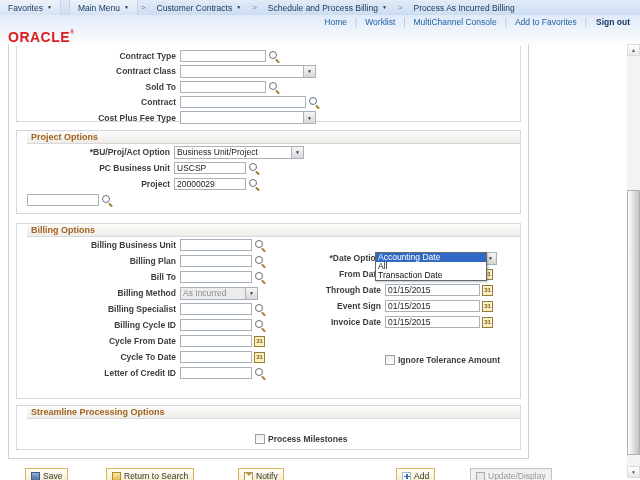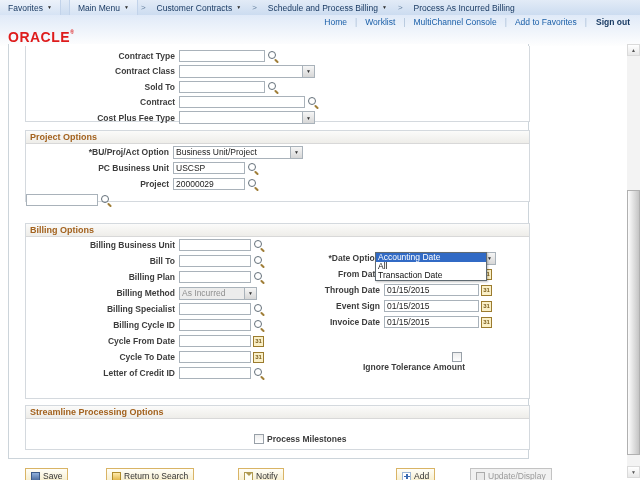--- a/index.html
+++ b/index.html
@@ -28,24 +28,24 @@
   .navlink { color:#1a5fa8; padding:0 8px; white-space:nowrap; }
   .navsep { color:#a8bdd6; }
   .signout { color:#13355e; font-weight:bold; padding-left:9px; white-space:nowrap; }
   .logo { position:absolute; left:8px; top:29px; font-size:14px; font-weight:bold;
           color:#de1c1c; letter-spacing:0.5px; }
   .logo-reg { font-size:5px; vertical-align:top; }
   
   .frame { position:absolute; left:8px; top:44px; width:521px; height:415px;
            background:#fff; border-left:1px solid #ccd4da; border-right:1px solid #ccd4da;
            border-bottom:1px solid #ccd4da; box-sizing:border-box; }
-  .gbox { position:absolute; left:16px; width:505px; border:1px solid #d4d9de;
-          background:#fff; box-sizing:border-box; }
+  .gbox { position:absolute; left:7px; width:505px; border:1px solid #d4d9de;
+          background:#fff; box-sizing:border-box;padding-left:10px; }
   #box-contract   { top:2px;   height:76px;  border-top:none; padding-top:2px; }
-  #box-project    { top:86px;  height:72px; }
+  #box-project    { top:86px;  height:84px; }
   #box-billing    { top:179px; height:176px; }
   #box-streamline { top:361px; height:45px; }
   .gb-header { height:13px; box-sizing:border-box;
                background:linear-gradient(#fbfbfa,#eeede9);
                border-bottom:1px solid #d8d8d8;
                display:flex; align-items:center; padding:0 4px; }
   .gb-title { font-size:9px; font-weight:bold; color:#a3621e; white-space:nowrap; }
   .cols { position:relative; }
   .col-right { position:absolute; top:13px; }
   #box-project .col-right { left:285px; width:218px; }
@@ -76,21 +76,21 @@
   .lookup::before { content:""; position:absolute; left:1px; top:1px; width:6px; height:6px;
                     border:1.5px solid #64707a; border-radius:50%; }
   .lookup::after { content:""; position:absolute; right:0; bottom:0; width:5px; height:2px;
                    background:#a07e38; transform:rotate(45deg); border-radius:1px; }
   .cal { width:11px; height:11px; margin-left:2px; box-sizing:border-box;
          border:1px solid #9b7b2e; background:#faf0c8; color:#7a5c1a; font-size:6px;
          font-weight:bold; display:flex; align-items:center; justify-content:center; flex:none; }
   .cb { width:10px; height:10px; box-sizing:border-box; border:1px solid #98a0a8;
         background:linear-gradient(#ededed,#fff); flex:none; }
   .cb-label { font-size:8.5px; font-weight:bold; color:#3d3d3d; margin-left:3px; white-space:nowrap; }
-  .row-cb-right { margin-top:6px;flex-direction:column; }
+  .row-cb-right { margin-top:6px; }
   .row-cb-right .cb { margin-left:88px; }
   .row-cb-stream { margin-top:12px; }
   .row-cb-stream .cb { margin-left:228px; }
   
   .ddlist { position:absolute; left:375px; top:252px; width:110px; background:#fff;
             border:1px solid #5f6a72; z-index:20; box-shadow:1px 1px 2px rgba(0,0,0,.25); }
   .dditem { font-size:8.5px; height:9px; line-height:9px; padding:0 2px; color:#111; white-space:nowrap; }
   .dditem.selected { background:#316ac5; color:#fff; }
   
   .btn { position:absolute; top:468px; height:16px; box-sizing:border-box;
@@ -232,26 +232,26 @@
       <span class="gb-title">Billing Options</span>
     </div>
     <div class="cols">
       <div class="col-left">
         <div class="row">
           <span class="lbl lblw-b">Billing Business Unit</span>
           <input class="txt w72" value="" style="">
           <span class="lookup"></span>
         </div>
         <div class="row">
+          <span class="lbl lblw-b">Billing Plan</span>
+          <input class="txt w72" value="" style="">
+          <span class="lookup"></span>
+        </div>
+        <div class="row">
           <span class="lbl lblw-b">Bill To</span>
-          <input class="txt w72" value="" style="">
-          <span class="lookup"></span>
-        </div>
-        <div class="row">
-          <span class="lbl lblw-b">Billing Plan</span>
           <input class="txt w72" value="" style="">
           <span class="lookup"></span>
         </div>
         <div class="row">
           <span class="lbl lblw-b">Billing Method</span>
           <div class="sel sw78 disabled">
             <span class="sel-val">As Incurred</span>
             <span class="sel-btn">▼</span>
           </div>
         </div>

